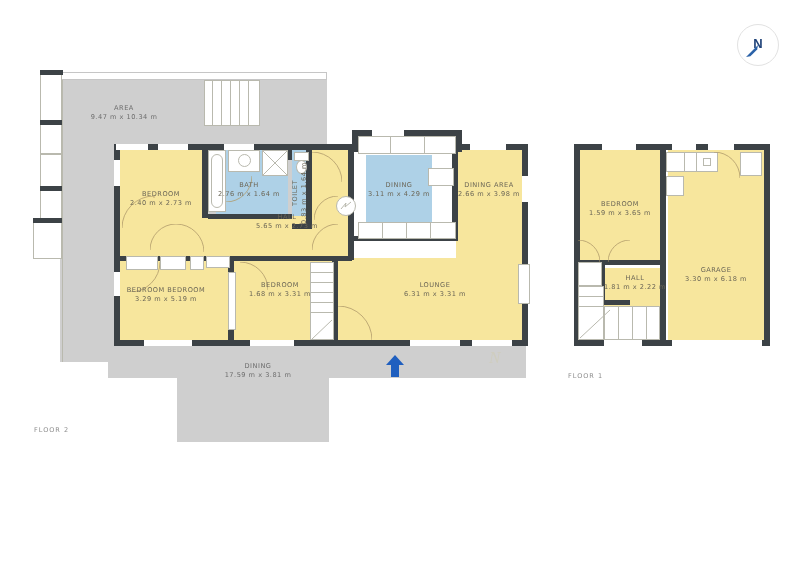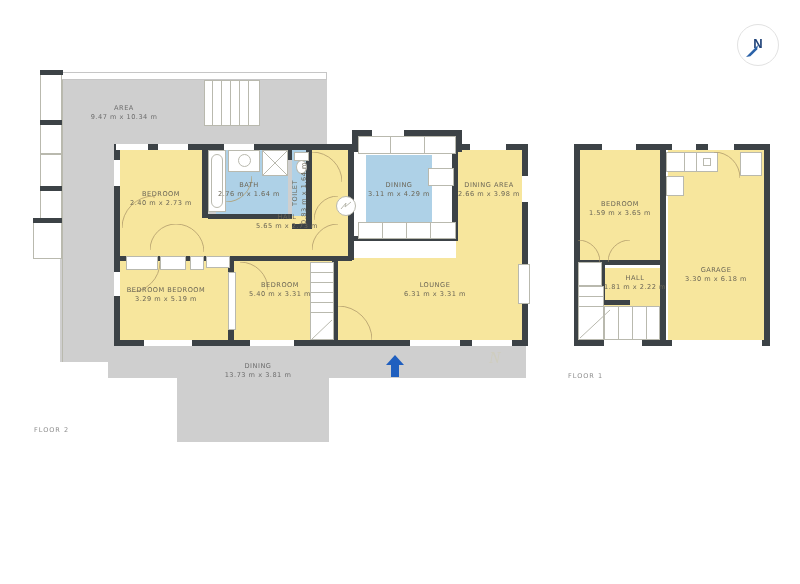--- a/index.html
+++ b/index.html
@@ -242,29 +242,29 @@
     <div class="lbl" style="left:489px;top:190px;">
       <span class="nm">DINING AREA</span>
       <span class="dim">2.66 m x 3.98 m</span>
     </div>
     <div class="lbl" style="left:166px;top:295px;">
       <span class="nm">BEDROOM BEDROOM</span>
       <span class="dim">3.29 m x 5.19 m</span>
     </div>
     <div class="lbl" style="left:280px;top:290px;">
       <span class="nm">BEDROOM</span>
-      <span class="dim">5.40 m x 3.31 m</span>
+      <span class="dim">1.68 m x 3.31 m</span>
     </div>
     <div class="lbl" style="left:435px;top:290px;">
       <span class="nm">LOUNGE</span>
       <span class="dim">6.31 m x 3.31 m</span>
     </div>
     <div class="lbl grey-lbl" style="left:258px;top:371px;">
       <span class="nm">DINING</span>
-      <span class="dim">13.73 m x 3.81 m</span>
+      <span class="dim">17.59 m x 3.81 m</span>
     </div>
 
     <svg class="entryarrow" style="left:386px;top:355px;" width="18" height="22">
       <path d="M9 0 L18 10 L13 10 L13 22 L5 22 L5 10 L0 10 Z" fill="#1f5fbf"></path>
     </svg>
     <div class="watermark-n" style="left:489px;top:348px;">N</div>
 
     <div class="floorlbl" style="left:34px;top:426px;">FLOOR 2</div>
   </div>
 

